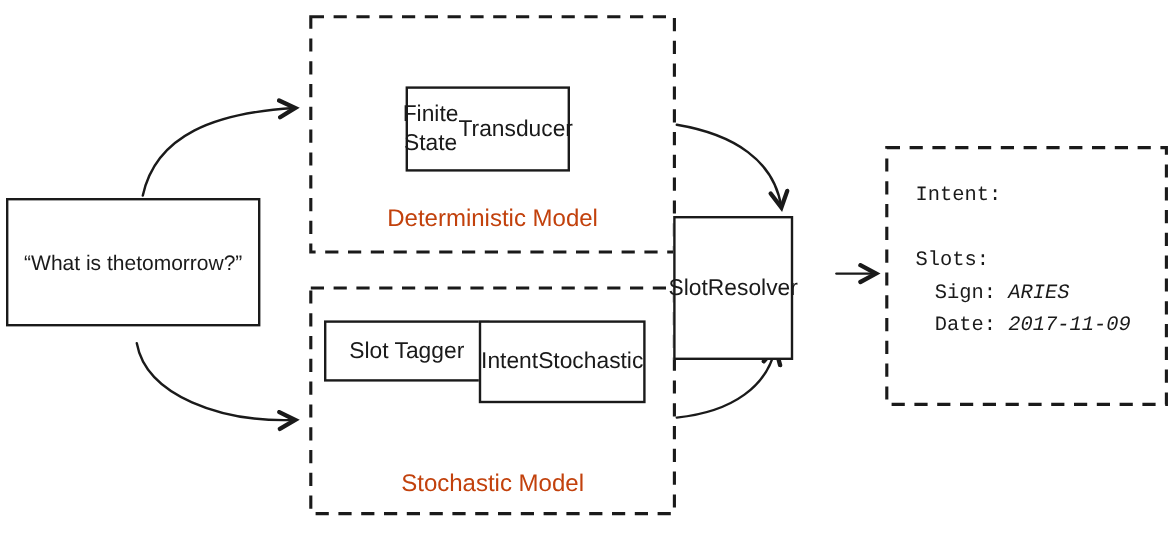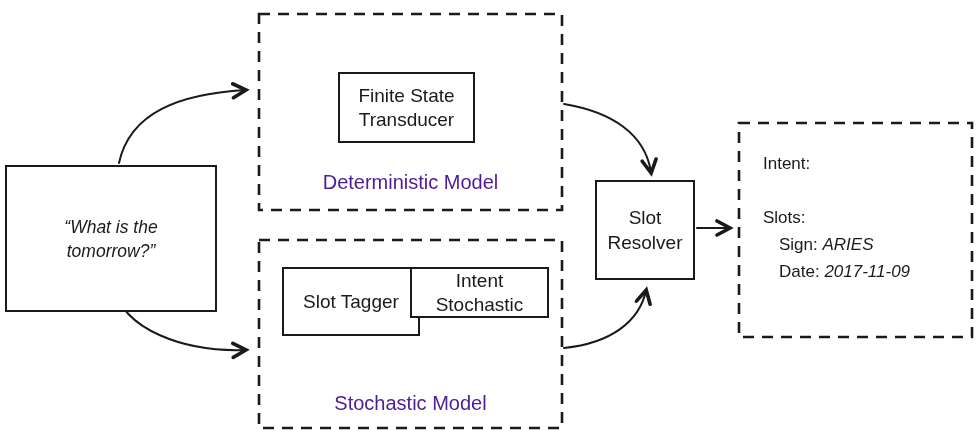--- a/index.html
+++ b/index.html
@@ -15,61 +15,62 @@
   svg.lines {
     position: absolute;
     left: 0; top: 0;
     width: 978px; height: 445px;
   }
   .solid-box {
     position: absolute;
     border: 2px solid #1a1a1a;
     background: #ffffff;
     display: flex;
-    flex-direction: column;
+    flex-direction: row;
     align-items: center;
     justify-content: center;
+    text-align: center;
     box-sizing: border-box;
   }
   .input-box {
-    left: 5px; top: 165px; width: 212px; height: 147px;
-    font-style: italic;
+    left: 5px; top: 165px; width: 212px; height: 107px;
     font-size: 17.5px;
     line-height: 24px;
   }
   .fst-box {
     left: 338px; top: 72px; width: 137px; height: 71px;
     font-size: 19px; line-height: 24px;
   }
   .slot-tagger-box {
-    left: 270px; top: 267px; width: 138px; height: 69px;
-    font-size: 19px; line-height: 24px; margin-left: 12px;
+    left: 270px; top: 267px; width: 138px; height: 51px;
+    font-size: 19px; line-height: 24px;
   }
   .intent-classifier-box {
-    left: 410px; top: 267px; width: 139px; height: 51px;
+    left: 399px; top: 267px; width: 139px; height: 69px;
     font-size: 19px; line-height: 24px;
   }
   .slot-resolver-box {
-    left: 595px; top: 180px; width: 100px; height: 100px;
+    left: 561px; top: 180px; width: 100px; height: 120px;
     font-size: 19px; line-height: 25px;
   }
   .group-label {
     position: absolute;
     left: 259px; width: 303px;
     text-align: center;
-    color: #4c1d95;
+    color: #c2410c;
     font-size: 20px;
   }
   .det-label { top: 171px; }
   .stoch-label { top: 392px; }
   .output-text {
     position: absolute;
     left: 763px; top: 150px; width: 205px;
     font-size: 17px;
     line-height: 27px;
+    font-family: Liberation Mono, monospace;
   }
   .output-text .line { white-space: nowrap; }
   .output-text .indent { padding-left: 16px; }
   .italic { font-style: italic; }
   .spacer { height: 27px; }
 </style>
 </head>
 <body>
 
 <div class="canvas">

